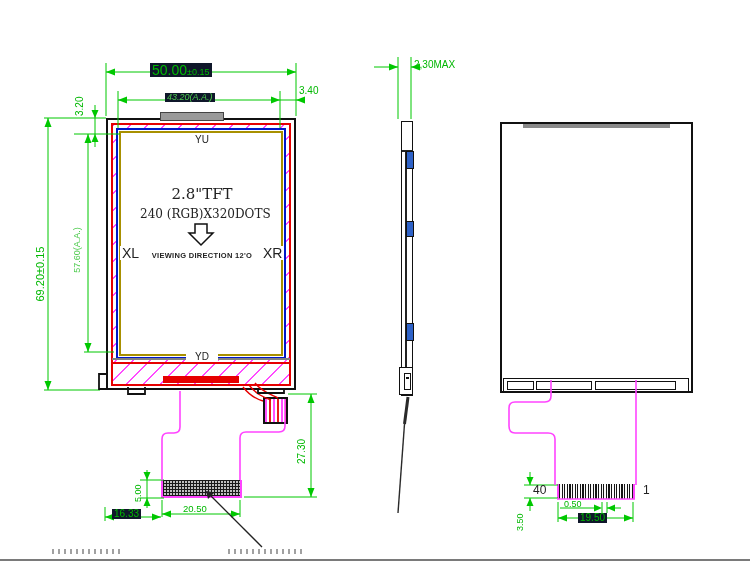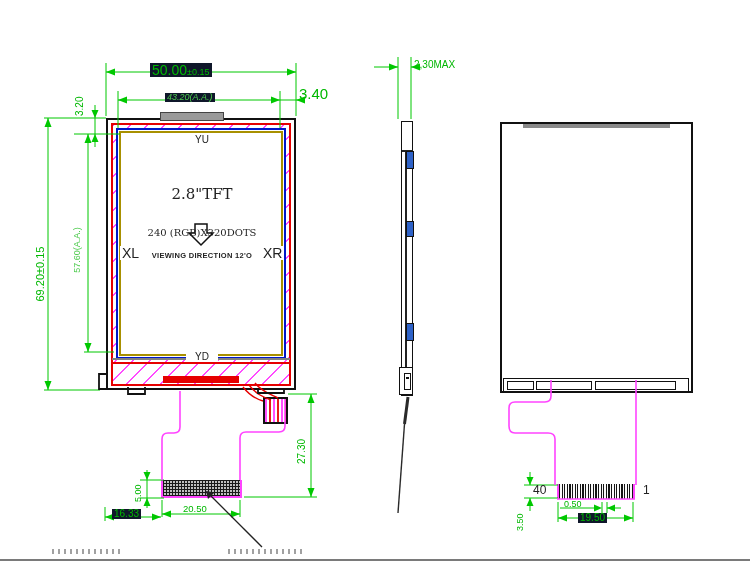--- a/index.html
+++ b/index.html
@@ -158,36 +158,36 @@
 
     <g>
       <polygon points="195,224 207,224 207,233 213,233 201,245 189,233 195,233" fill="#fff" stroke="#111" stroke-width="1.5"></polygon>
     </g>
   </svg>
 
   <div class="dim bgw" style="left:150px;top:63px;">
     <span style="font-size:14px;">50.00</span><span class="lt" style="font-size:9px;">±0.15</span>
   </div>
   <div class="dim bgw lt" style="left:165px;top:93px;font-size:9px;font-style:italic;">43.20(A.A.)</div>
-  <div class="dim" style="left:299px;top:86px;font-size:15px;">3.40</div>
+  <div class="dim" style="left:299px;top:86px;font-size:10px;">3.40</div>
   <div class="dim rot" style="left:75px;top:116px;width:32px;font-size:10px;">3.20</div>
   <div class="dim rot" style="left:35px;top:316px;width:84px;font-size:11px;text-align:center;">69.20±0.15</div>
   <div class="dim rot lt" style="left:73px;top:292px;width:84px;font-size:9px;text-align:center;">57.60(A.A.)</div>
   <div class="dim rot" style="left:297px;top:464px;width:62px;font-size:10px;">27.30</div>
   <div class="dim rot" style="left:134px;top:502px;width:28px;font-size:9px;">5.00</div>
   <div class="dim" style="left:183px;top:504px;font-size:9.5px;">20.50</div>
   <div class="dim bgw" style="left:112px;top:509px;font-size:10px;">16.33</div>
 
   <div class="lbl ctr" style="left:186px;top:135px;width:28px;">YU</div>
   <div class="lbl ctr" style="left:186px;top:352px;width:28px;">YD</div>
   <div class="lbl" style="left:120px;top:246px;font-size:14px;">XL</div>
   <div class="lbl" style="left:261px;top:246px;font-size:14px;">XR</div>
 
   <div class="lbl ctr serif" style="left:150px;top:187px;width:100px;font-size:15px;background:none;">2.8"TFT</div>
-  <div class="lbl ctr serif" style="left:138px;top:208px;width:124px;font-size:10px;background:none;margin-top:20px;">240 (RGB)X320DOTS</div>
+  <div class="lbl ctr serif" style="left:138px;top:208px;width:124px;font-size:12px;background:none;">240 (RGB)X320DOTS</div>
   <div class="lbl ctr" style="left:146px;top:252px;width:108px;font-size:7.5px;font-weight:bold;letter-spacing:.3px;background:none;text-align:center;">VIEWING DIRECTION 12'O</div>
 
   <div class="dim" style="left:414px;top:60px;font-size:10px;">2,30MAX</div>
 
   <div class="lbl" style="left:531px;top:484px;font-size:12px;background:none;">40</div>
   <div class="lbl" style="left:641px;top:484px;font-size:12px;background:none;">1</div>
   <div class="dim" style="left:564px;top:500px;font-size:9px;">0.50</div>
   <div class="dim bgw" style="left:578px;top:513px;font-size:10px;">19.50</div>
   <div class="dim rot" style="left:516px;top:531px;width:28px;font-size:9px;">3.50</div>
 

